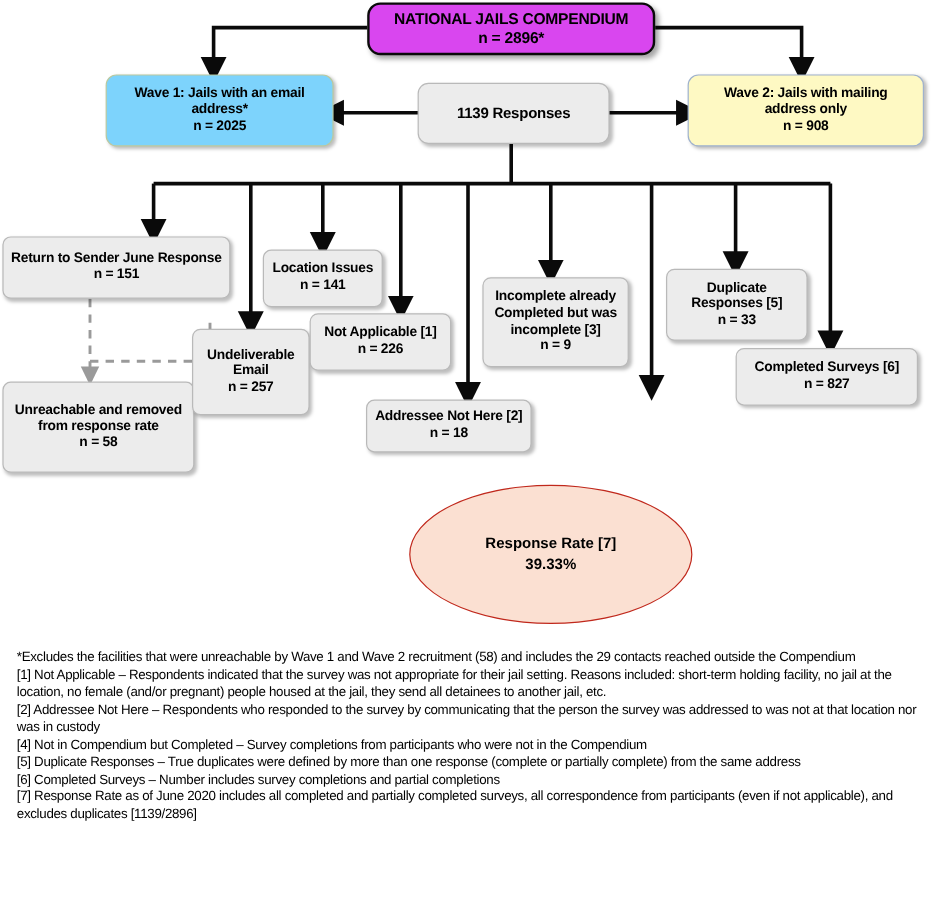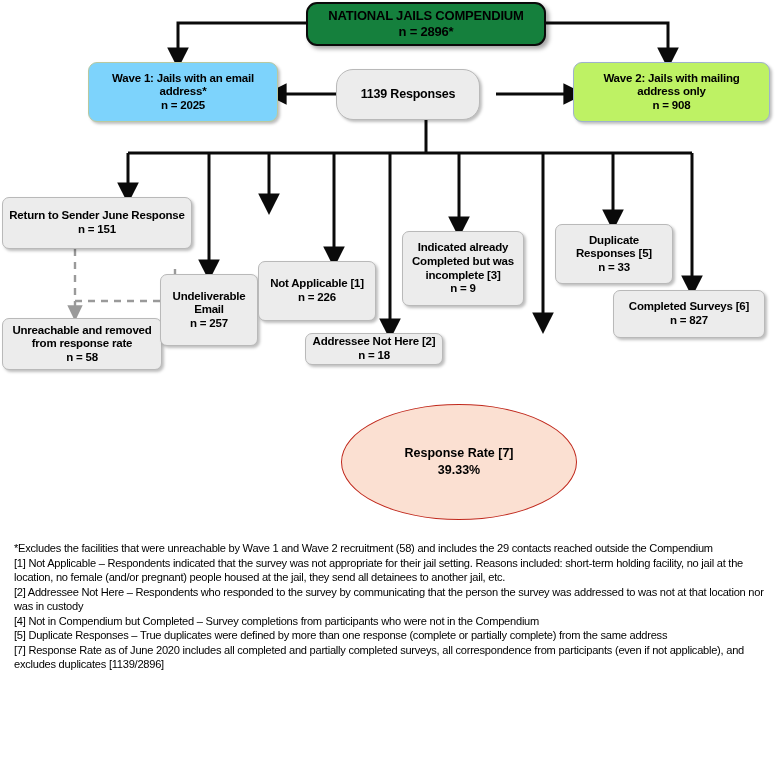--- a/index.html
+++ b/index.html
@@ -23,34 +23,34 @@
     background:#ececec;
     border:1px solid #b9b9b9;
     box-shadow:2px 2px 3px rgba(0,0,0,0.26);
     padding:2px 4px;
     letter-spacing:-0.2px;
     z-index:3;
   }
   .node .txt{width:100%;}
 
   .node.root{
-    background:#15803d;
+    background:#d946ef;
     border:2.5px solid #0a0a0a;
     border-radius:11px;
     font-size:13px;
     line-height:16px;
     box-shadow:3px 3px 4px rgba(0,0,0,0.35);
   }
   .node.wave1{
     background:#7dd3fc;
     border:1px solid #b9c9a0;
     border-radius:9px;
   }
   .node.wave2{
-    background:#bef264;
+    background:#fef9c3;
     border:1px solid #9fb2cd;
     border-radius:9px;
   }
   .node.resp{
     background:#ececec;border-radius:9px;
     font-size:12.5px;
   }
 
   .ellipse{
     position:absolute;
@@ -141,67 +141,73 @@
   </div>
 
   <div class="node wave2" style="left:573px;top:62px;width:197px;height:60px;">
     <div class="txt">
       <div>Wave 2: Jails with mailing</div>
       <div>address only</div>
       <div>n = 908</div>
     </div>
   </div>
 
-  <div class="node resp" style="left:336px;top:69px;width:144px;height:51px;border-radius:17px;">
+  <div class="node resp" style="left:348px;top:69px;width:160px;height:51px;">
     <div class="txt">
       <div>1139 Responses</div>
     </div>
   </div>
 
   <div class="node" style="left:2px;top:197px;width:190px;height:52px;">
     <div class="txt">
       <div>Return to Sender June Response</div>
       <div>n = 151</div>
     </div>
   </div>
 
-  <div class="node" style="left:2px;top:318px;width:160px;height:52px;text-align:center;">
+  <div class="node" style="left:2px;top:318px;width:160px;height:76px;text-align:center;">
     <div class="txt">
       <div>Unreachable and removed</div>
       <div>from response rate</div>
       <div>n = 58</div>
     </div>
   </div>
 
   <div class="node" style="left:160px;top:274px;width:98px;height:72px;">
     <div class="txt">
       <div>Undeliverable</div>
       <div>Email</div>
       <div>n = 257</div>
     </div>
   </div>
 
-
-  <div class="node" style="left:258px;top:261px;width:118px;height:60px;">
+  <div class="node" style="left:219px;top:208px;width:100px;height:48px;">
+    <div class="txt">
+      <div>Location Issues</div>
+      <div>n = 141</div>
+    </div>
+  </div>
+
+  <div class="node" style="left:258px;top:261px;width:118px;height:48px;">
     <div class="txt">
       <div>Not Applicable [1]</div>
       <div>n = 226</div>
     </div>
   </div>
 
-  <div class="node" style="left:305px;top:333px;width:138px;height:32px;">
+  <div class="node" style="left:305px;top:333px;width:138px;height:44px;">
     <div class="txt">
       <div>Addressee Not Here [2]</div>
       <div>n = 18</div>
     </div>
   </div>
 
   <div class="node" style="left:402px;top:231px;width:122px;height:75px;">
     <div class="txt">
-      <div>Indicated already</div>
+      <div>Incomplete already</div>
       <div>Completed but was</div>
       <div>incomplete [3]</div>
       <div>n = 9</div>
     </div>
   </div>
 
 
   <div class="node" style="left:555px;top:224px;width:118px;height:60px;">
     <div class="txt">
       <div>Duplicate</div>
@@ -223,16 +229,17 @@
       <div>39.33%</div>
     </div>
   </div>
 
   <div id="footnotes">
     <p>*Excludes the facilities that were unreachable by Wave 1 and Wave 2 recruitment (58) and includes the 29 contacts reached outside the Compendium</p>
     <p>[1] Not Applicable – Respondents indicated that the survey was not appropriate for their jail setting. Reasons included: short-term holding facility, no jail at the location, no female (and/or pregnant) people housed at the jail, they send all detainees to another jail, etc.</p>
     <p>[2] Addressee Not Here – Respondents who responded to the survey by communicating that the person the survey was addressed to was not at that location nor was in custody</p>
     <p>[4] Not in Compendium but Completed – Survey completions from participants who were not in the Compendium</p>
     <p>[5] Duplicate Responses – True duplicates were defined by more than one response (complete or partially complete) from the same address</p>
+    <p>[6] Completed Surveys – Number includes survey completions and partial completions</p>
     <p>[7] Response Rate as of June 2020  includes all completed and partially completed surveys, all correspondence from participants (even if not applicable), and excludes duplicates [1139/2896]</p>
   </div>
 
 </div>
 
 </body></html>

